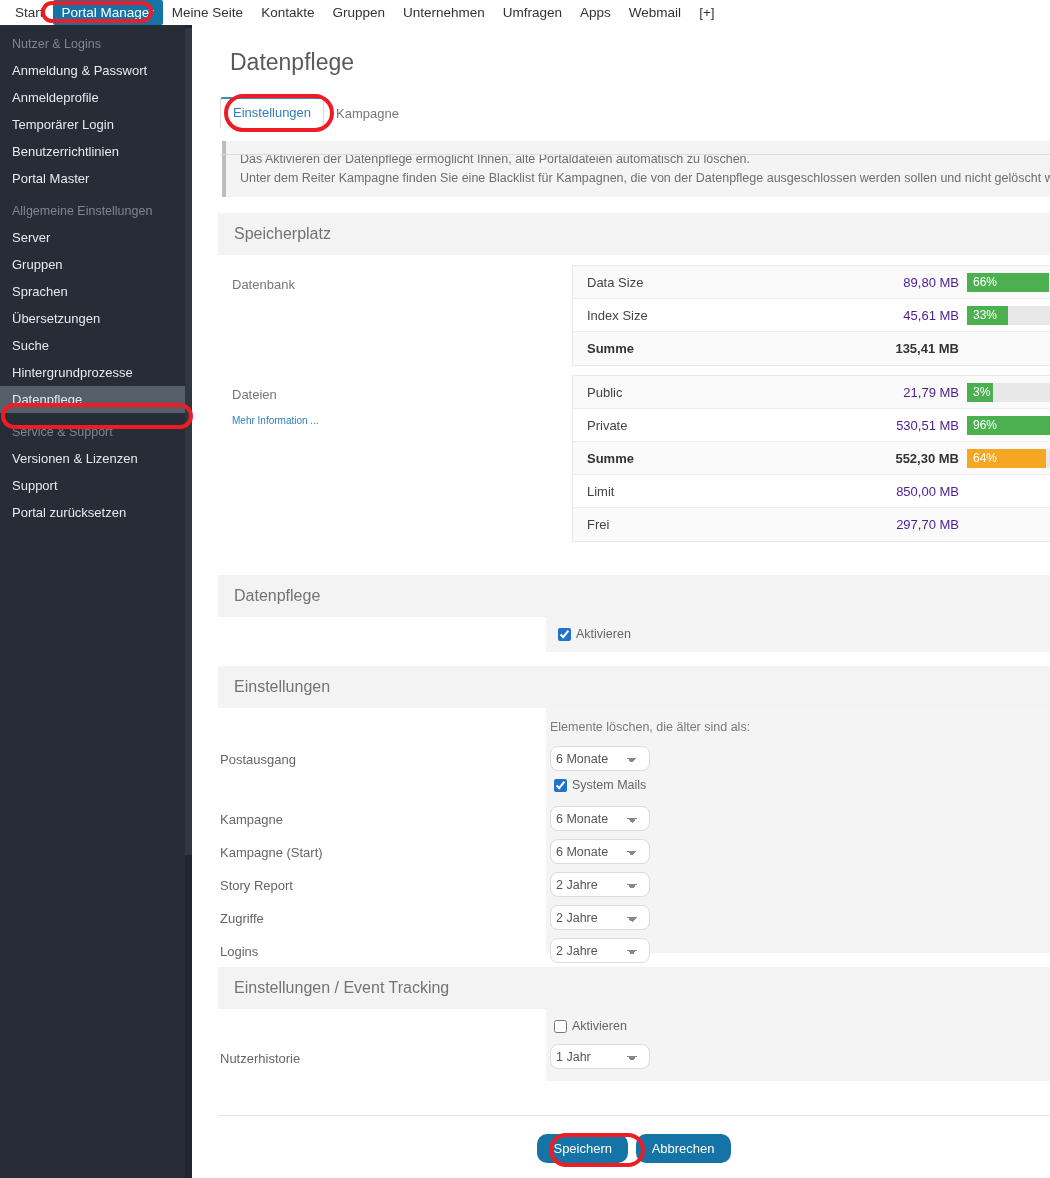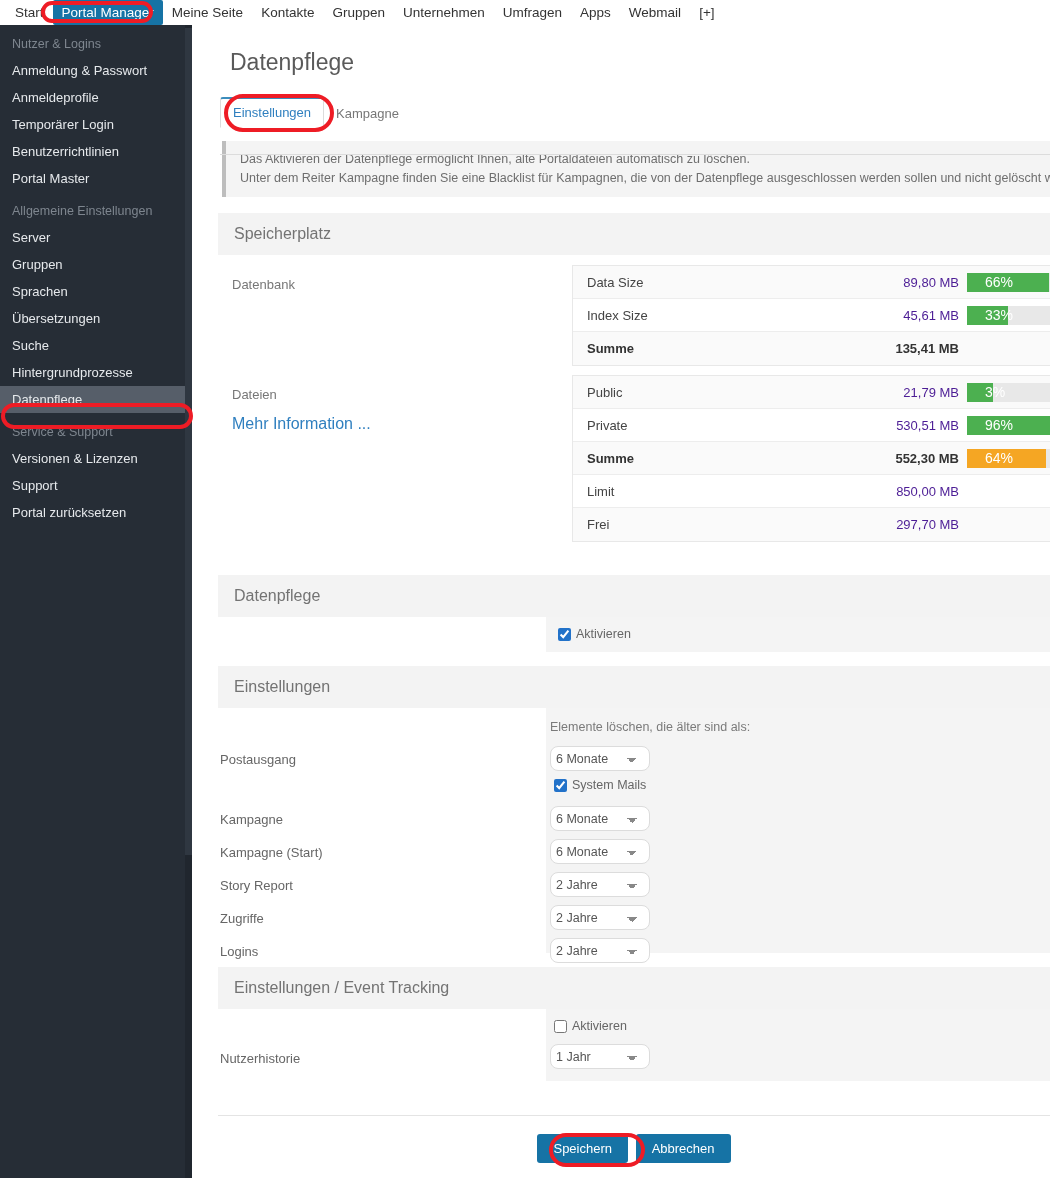--- a/index.html
+++ b/index.html
@@ -158,21 +158,21 @@
   }
   .stor-label {
     position: absolute;
     left: 14px;
     font-size: 13px;
     color: #777;
   }
   .stor-link {
     position: absolute;
     left: 14px;
-    font-size: 16px;
+    font-size: 10px;
     color: #2f7fbf;
     cursor: pointer;
   }
   .stor-table {
     position: absolute;
     left: 354px;
     width: 520px;
     background: #fafafa;
     border: 1px solid #e8e8e8;
   }
@@ -203,23 +203,23 @@
     flex: 1 1 auto;
     height: 19px;
     background: #e8e8e8;
     position: relative;
     overflow: hidden;
   }
   .bar-fill {
     height: 19px;
     background: #4cb050;
     color: #fff;
-    font-size: 14px;
+    font-size: 12px;
     line-height: 19px;
-    padding-left: 18px;
+    padding-left: 6px;
     white-space: nowrap;
     min-width: 26px;
   }
   .bar-fill.orange { background: #f5a623; }
   .bar-wrap.empty { background: transparent; }
 
   
   .form-area {
     position: relative;
     margin-left: 26px;
@@ -276,21 +276,21 @@
     border-top: 1px solid #e4e4e4;
     padding-top: 18px;
     text-align: center;
   }
   .btn {
     display: inline-block;
     background: #1673a5;
     color: #ffffff;
     font-size: 13px;
     border: none;
-    border-radius: 3px;
+    border-radius: 10px;
     padding: 7px 16px;
     margin: 0 2px;
     cursor: pointer;
     font-family: "Liberation Sans", sans-serif;
   }
 
   
   .ring {
     position: absolute;
     border: 4px solid #ee1c25;

